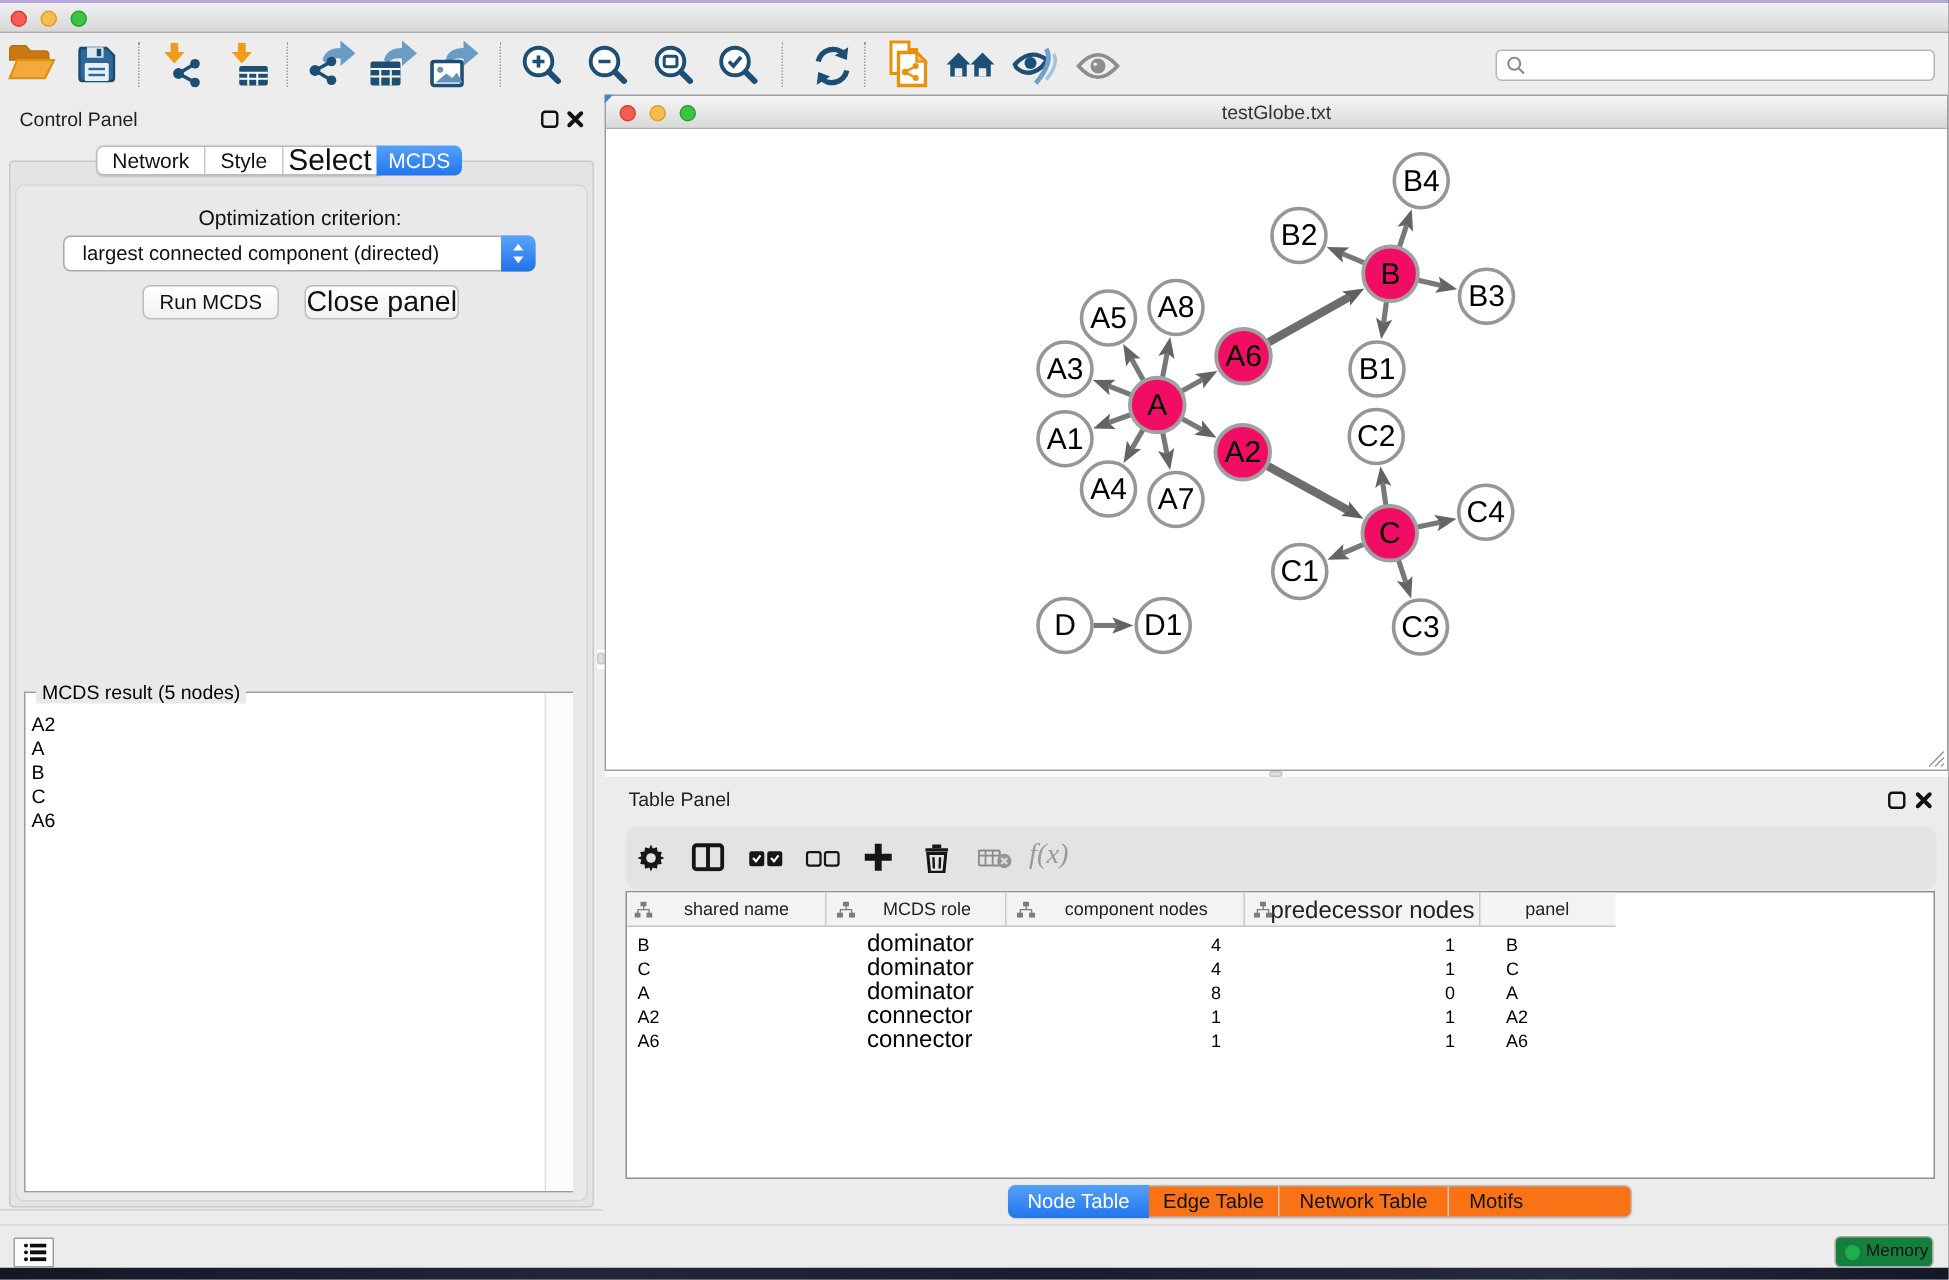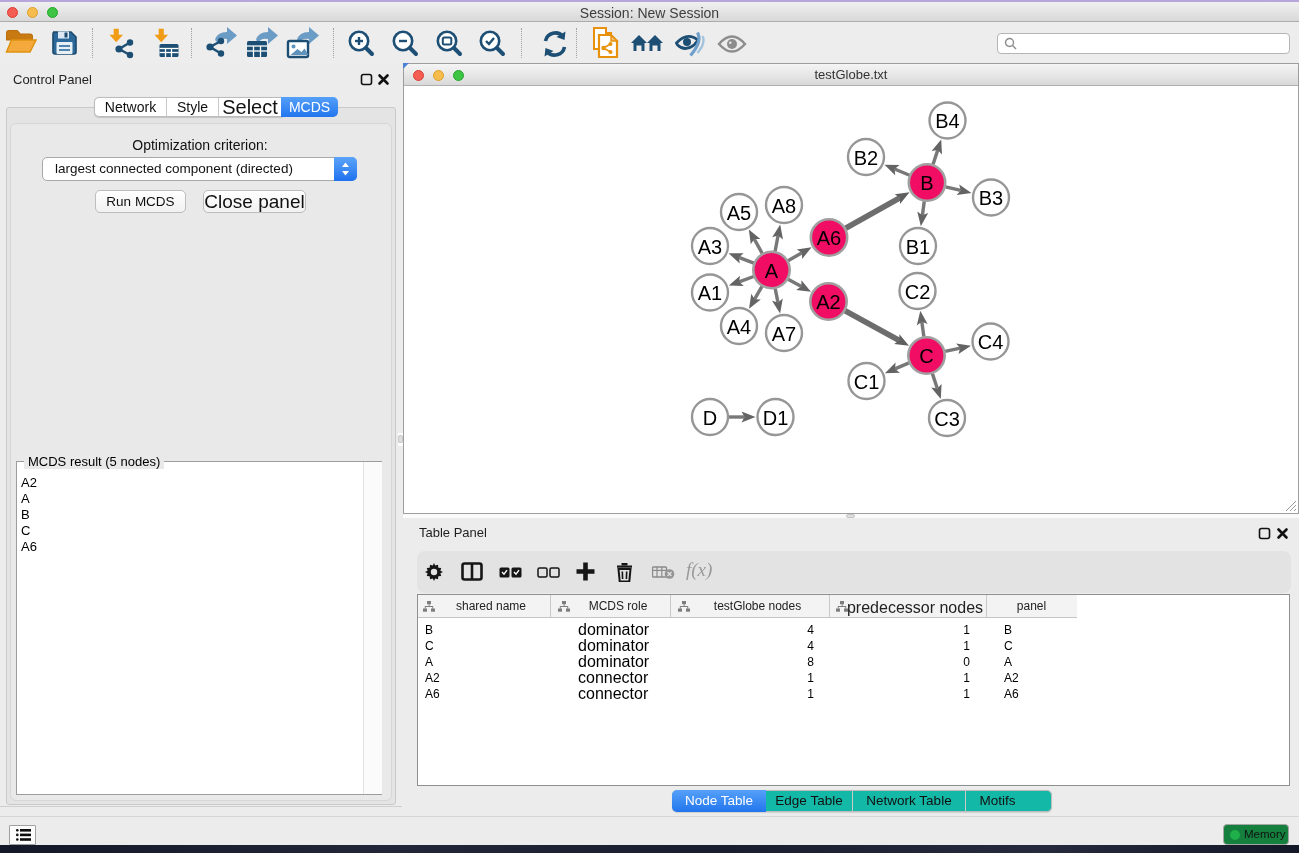--- a/index.html
+++ b/index.html
@@ -14,21 +14,20 @@
 
 <div class="abs" style="left:0;top:0;width:1299px;height:2px;background:#b7a6d9"></div>
 <div class="abs" style="left:0;top:845px;width:1299px;height:8px;background:linear-gradient(90deg,#141726,#232638 30%,#1a1d2e 55%,#262a3d 80%,#141726)"></div>
 
 <div class="abs" id="appwin" style="left:0;top:2px;width:1299px;height:843px;background:#ececec">
 
   <div class="abs" style="left:0;top:0;width:1299px;height:20px;background:linear-gradient(#f0f0f0,#d8d8d8);border-bottom:1px solid #acacac">
     <div class="tl" style="left:7px;top:5px;width:11px;height:11px;background:#f35d54;border:0.5px solid #da3d34"></div>
     <div class="tl" style="left:27px;top:5px;width:11px;height:11px;background:#f6bd4e;border:0.5px solid #dd9f27"></div>
     <div class="tl" style="left:47px;top:5px;width:11px;height:11px;background:#3ec445;border:0.5px solid #23a52a"></div>
-    <div class="abs" style="left:0;width:1299px;top:3px;text-align:center;font-size:14px;color:#3e3e3e">Session: New Session</div>
   </div>
 
   <div class="abs" id="toolbar" style="left:0;top:20px;width:1299px;height:41px;background:#ededed">
 
     <div class="abs" style="left:997px;top:11px;width:293px;height:21px;background:#fff;border:1px solid #b5b5b5;border-radius:4px">
       <svg width="14" height="14" style="position:absolute;left:6px;top:3px" viewBox="0 0 14 14">
           <circle cx="5.5" cy="5.5" r="4" fill="none" stroke="#8b8b8b" stroke-width="1.4"></circle>
           <line x1="8.6" y1="8.6" x2="12" y2="12" stroke="#8b8b8b" stroke-width="1.4"></line>
         </svg>
     </div>
@@ -182,21 +181,21 @@
     <svg class="abs" style="left:360px;top:9px" width="13" height="13" viewBox="0 0 13 13">
         <rect x="1.5" y="1.5" width="10" height="10" rx="2" fill="none" stroke="#111" stroke-width="1.6"></rect>
       </svg>
     <svg class="abs" style="left:377px;top:9px" width="13" height="13" viewBox="0 0 13 13">
         <path d="M2.5 2.5 L10.5 10.5 M10.5 2.5 L2.5 10.5" stroke="#111" stroke-width="2.6" stroke-linecap="round"></path>
       </svg>
 
     <div class="abs" style="left:6px;top:43px;width:390px;height:698px;background:#e4e4e4;border:1px solid #c9c9c9;border-radius:3px"></div>
     <div class="abs" style="left:10px;top:59px;width:382px;height:678px;background:#e9e9e9;border:1px solid #d6d6d6;border-radius:6px"></div>
 
-    <div class="abs" style="left:94px;top:33px;width:192px;height:20px;background:#fff;border:1px solid #bcbcbc;border-radius:5px;box-shadow:0 0.5px 1px rgba(0,0,0,0.15)">
+    <div class="abs" style="left:64px;top:33px;width:192px;height:20px;background:#fff;border:1px solid #bcbcbc;border-radius:5px;box-shadow:0 0.5px 1px rgba(0,0,0,0.15)">
       <div class="abs" style="left:0;top:0;width:72px;height:18px;border-right:1px solid #c9c9c9;text-align:center;font-size:14px;color:#111;line-height:18px">Network</div>
       <div class="abs" style="left:72px;top:0;width:52px;height:18px;border-right:1px solid #c9c9c9;text-align:center;font-size:14px;color:#111;line-height:18px">Style</div>
       <div class="abs" style="left:124px;top:0;width:62px;height:18px;text-align:center;font-size:20px;color:#111;line-height:18px">Select</div>
       <div class="abs" style="left:186px;top:-1px;width:57px;height:20px;background:linear-gradient(#55a0f9,#2276ee);border-radius:0 5px 5px 0;text-align:center;font-size:14px;color:#fff;line-height:20px">MCDS</div>
     </div>
 
     <div class="abs" style="left:0;top:73px;width:400px;text-align:center;font-size:14px;color:#111">Optimization criterion:</div>
 
     <div class="abs" style="left:42px;top:93px;width:315px;height:24px;background:#fff;border:1px solid #a9a9a9;border-radius:5px">
       <div class="abs" style="left:12px;top:3px;font-size:13.5px;color:#111">largest connected component (directed)</div>
@@ -410,32 +409,32 @@
         <svg class="abs" style="left:418px;top:6px" width="12" height="11" viewBox="0 0 12 11">
             <g fill="#7d7d7d">
               <rect x="4" y="0" width="4" height="3.2"></rect>
               <rect x="0" y="7.5" width="4" height="3.2"></rect>
               <rect x="8" y="7.5" width="4" height="3.2"></rect>
               <path d="M5.7 3 h0.9 v2 h3.6 v2.8 h-0.9 v-1.9 h-6.6 v1.9 h-0.9 v-2.8 h3.9 Z"></path>
             </g>
           </svg>
         <div class="abs" style="left:14px;top:4px;width:118px;text-align:center;font-size:12px;color:#222">shared name</div>
         <div class="abs" style="left:148px;top:4px;width:104px;text-align:center;font-size:12px;color:#222">MCDS role</div>
-        <div class="abs" style="left:268px;top:4px;width:143px;text-align:center;font-size:12px;color:#222">testGlobe nodes</div>
+        <div class="abs" style="left:268px;top:4px;width:143px;text-align:center;font-size:12px;color:#222">component nodes</div>
         <div class="abs" style="left:426px;top:4px;width:142px;text-align:center;font-size:16px;color:#222">predecessor nodes</div>
         <div class="abs" style="left:568px;top:4px;width:91px;text-align:center;font-size:12px;color:#222">panel</div>
       </div>
       <div class="abs" style="left:7px;top:27px;font-size:12px;color:#000;line-height:16px">B<br>C<br>A<br>A2<br>A6</div>
       <div class="abs" style="left:160px;top:27px;font-size:16px;color:#000;line-height:16px">dominator<br>dominator<br>dominator<br>connector<br>connector</div>
       <div class="abs" style="left:316px;top:27px;width:80px;text-align:right;font-size:12px;color:#000;line-height:16px">4<br>4<br>8<br>1<br>1</div>
       <div class="abs" style="left:472px;top:27px;width:80px;text-align:right;font-size:12px;color:#000;line-height:16px">1<br>1<br>0<br>1<br>1</div>
       <div class="abs" style="left:586px;top:27px;font-size:12px;color:#000;line-height:16px">B<br>C<br>A<br>A2<br>A6</div>
     </div>
 
-    <div class="abs" style="left:269px;top:276px;width:380px;height:22px;background:#14b8a6;border:1px solid #bcbcbc;border-radius:5px;box-shadow:0 0.5px 1px rgba(0,0,0,0.12)">
+    <div class="abs" style="left:269px;top:276px;width:416px;height:22px;background:#f97316;border:1px solid #bcbcbc;border-radius:5px;box-shadow:0 0.5px 1px rgba(0,0,0,0.12)">
       <div class="abs" style="left:-1px;top:-1px;width:94px;height:22px;background:linear-gradient(#55a0f9,#2276ee);border-radius:5px 0 0 5px;text-align:center;font-size:13.5px;color:#fff;line-height:21px">Node Table</div>
       <div class="abs" style="left:93px;top:0;width:87px;height:20px;border-right:1px solid #c9c9c9;text-align:center;font-size:13.5px;color:#111;line-height:20px">Edge Table</div>
       <div class="abs" style="left:180px;top:0;width:113px;height:20px;border-right:1px solid #c9c9c9;text-align:center;font-size:13.5px;color:#111;line-height:20px">Network Table</div>
       <div class="abs" style="left:293px;top:0;width:63px;height:20px;text-align:center;font-size:13.5px;color:#111;line-height:20px">Motifs</div>
     </div>
   </div>
 
   <div class="abs" id="statusbar" style="left:0;top:814px;width:1299px;height:29px;background:#ececec;border-top:1px solid #d6d6d6">
     <div class="abs" style="left:9px;top:8px;width:27px;height:20px;background:#fcfcfc;border:1px solid #a0a0a0;border-radius:1px">
       <svg width="15" height="12" viewBox="0 0 15 12" style="position:absolute;left:6px;top:3px">

